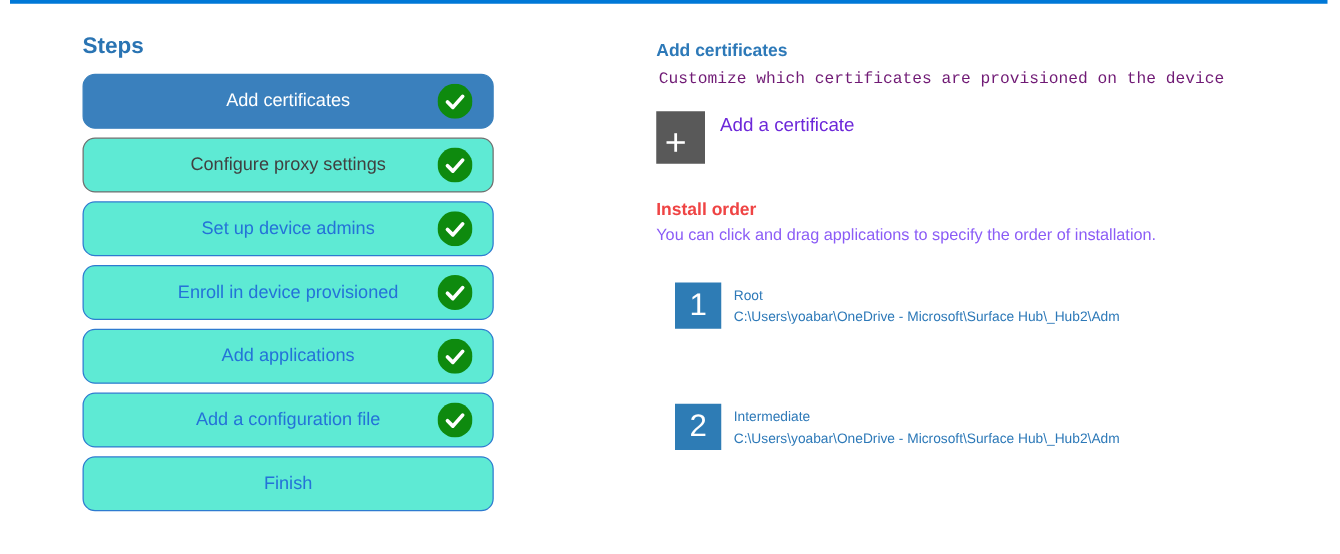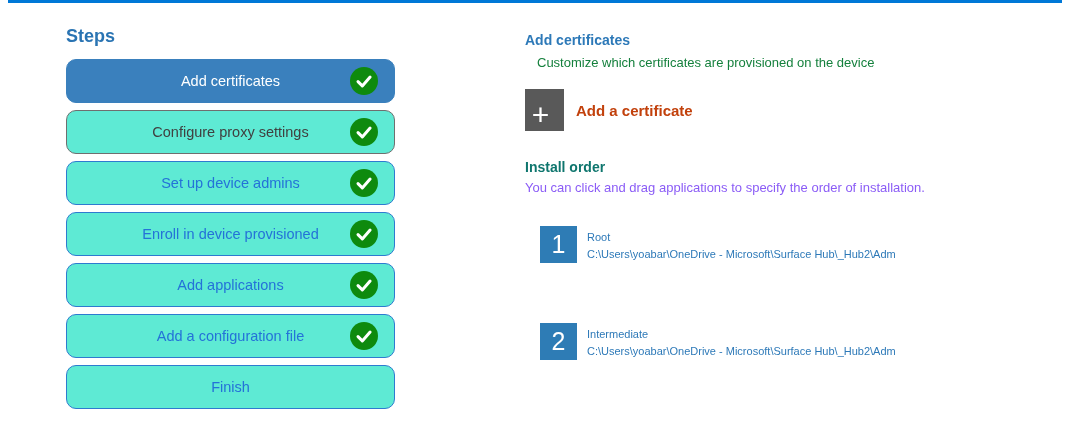--- a/index.html
+++ b/index.html
@@ -80,24 +80,25 @@
     color: #2d79b8;
   }
   .section-title {
     margin: 0;
     font-size: 14px;
     line-height: 16px;
     font-weight: bold;
     color: #2d79b8;
   }
   .section-subtitle {
-    margin: 7px 0 0 12px;
+    margin: 7px 0 0 2px;
     font-size: 13px;
     line-height: 16px;
-    color: #15803d;
+    color: #701a75;
+    font-family: Liberation Mono, monospace;
   }
   .add-row {
     margin-top: 18px;
     display: flex;
     align-items: flex-start;
     gap: 12px;
     height: 42px;
   }
   .add-square {
     box-sizing: border-box;
@@ -109,32 +110,31 @@
     align-items: center;
     justify-content: center;
     padding: 10px 8px 0 0;
     color: #ffffff;
     font-size: 30px;
     font-weight: 300;
     line-height: 22px;
     cursor: pointer;
   }
   .add-label {
-    margin-top: 13px;
+    margin-top: 3px;
     font-size: 15px;
-    color: #c2410c;
+    color: #6d28d9;
     cursor: pointer;
-    font-weight: bold;
   }
   .install-title {
     margin: 28px 0 0 0;
     font-size: 14px;
     line-height: 16px;
     font-weight: bold;
-    color: #0f766e;
+    color: #ef4444;
   }
   .install-subtitle {
     margin: 5px 0 0 0;
     font-size: 13px;
     line-height: 16px;
     color: #8b5cf6;
   }
   .order-item {
     display: flex;
     align-items: flex-start;

